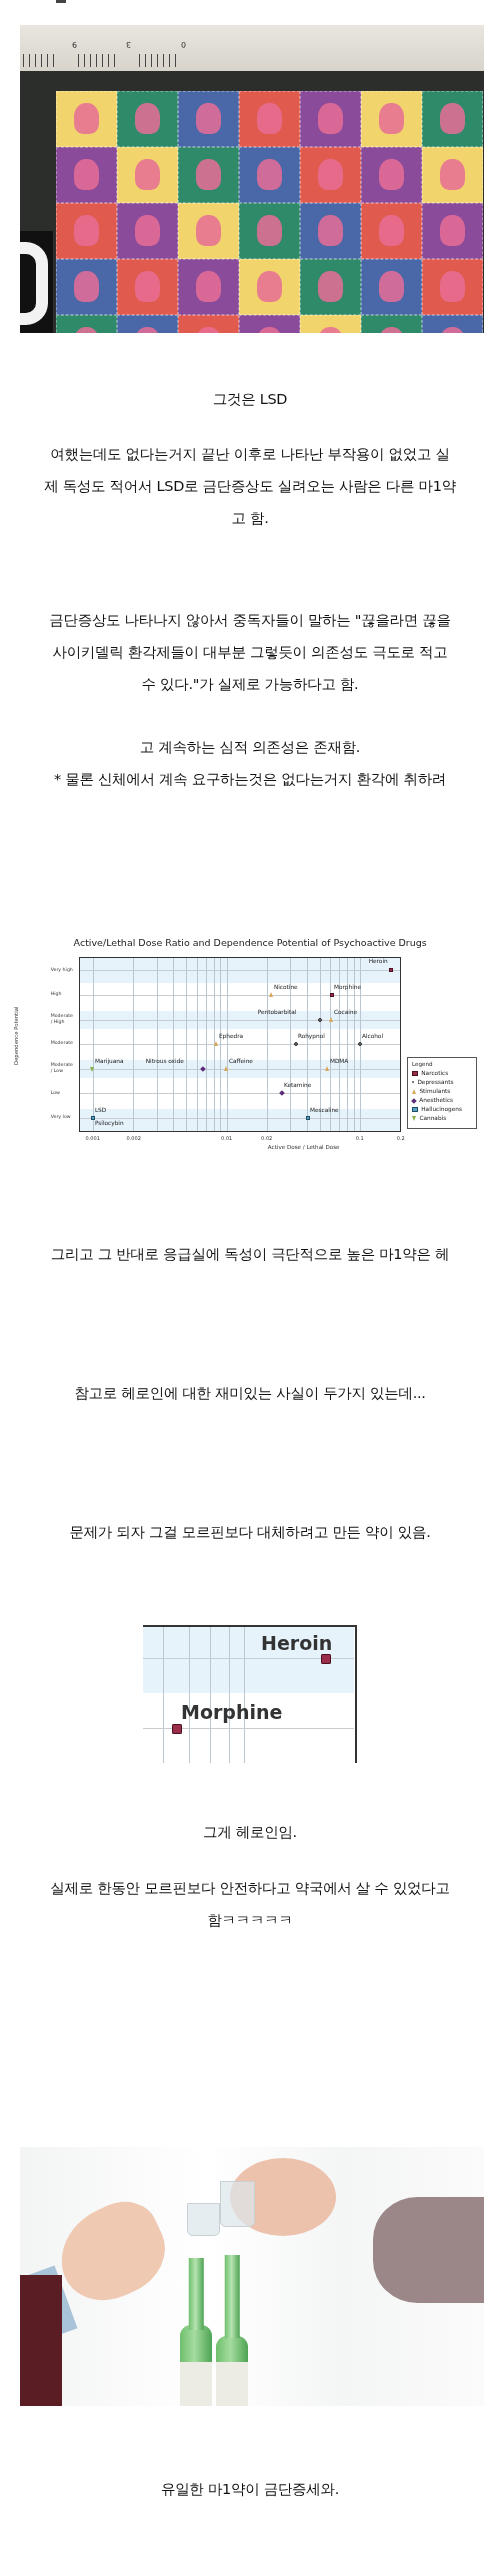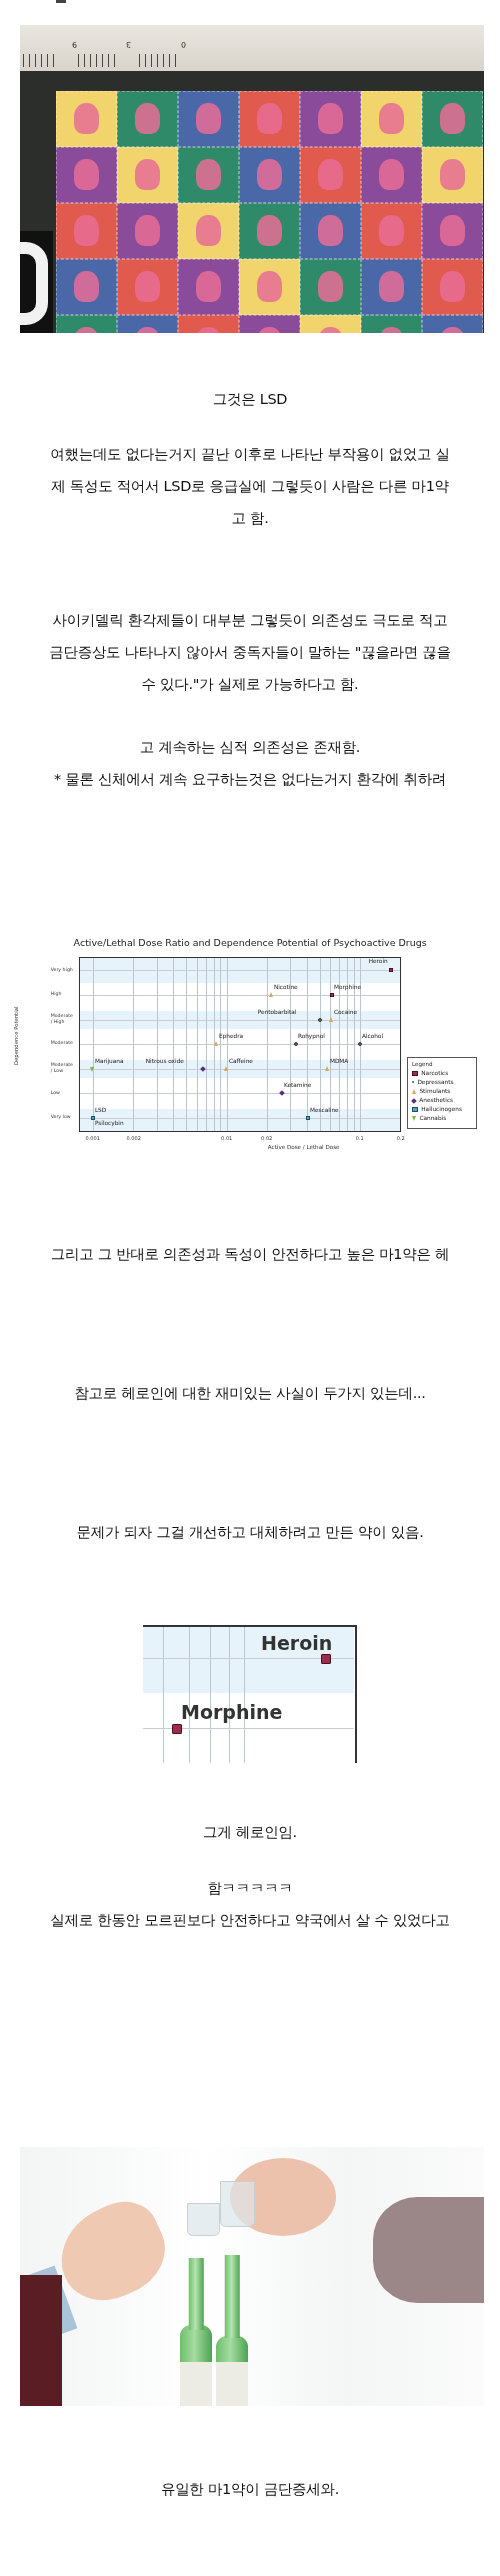--- a/index.html
+++ b/index.html
@@ -136,27 +136,27 @@
       <div class="cell" style="background: rgb(74, 104, 168);"></div>
     </div>
 </div>
 
 <div class="txt" style="top:383px">
   <span class="ln">그것은 LSD</span>
 </div>
 
 <div class="txt" style="top:438px">
   <span class="ln">여했는데도 없다는거지 끝난 이후로 나타난 부작용이 없었고 실</span>
-  <span class="ln">제 독성도 적어서 LSD로 응급실에 그렇듯이 사람은 다른 마1약</span>
+  <span class="ln">제 독성도 적어서 LSD로 금단증상도 실려오는 사람은 다른 마1약</span>
   <span class="ln">고 함.</span>
 </div>
 
 <div class="txt" style="top:604px">
+  <span class="ln">금단증상도 나타나지 않아서 중독자들이 말하는 "끊을라면 끊을</span>
   <span class="ln">사이키델릭 환각제들이 대부분 그렇듯이 의존성도 극도로 적고</span>
-  <span class="ln">금단증상도 나타나지 않아서 중독자들이 말하는 "끊을라면 끊을</span>
   <span class="ln">수 있다."가 실제로 가능하다고 함.</span>
 </div>
 
 <div class="txt" style="top:731px">
   <span class="ln">고 계속하는 심적 의존성은 존재함.</span>
   <span class="ln">* 물론 신체에서 계속 요구하는것은 없다는거지 환각에 취하려</span>
 </div>
 
 <div class="abs chart">
   <div class="chart-title">Active/Lethal Dose Ratio and Dependence Potential of Psychoactive Drugs</div>
@@ -316,29 +316,29 @@
         </div>
         <div class="li">
           <span class="mk cannabis"></span>
           <span>Cannabis</span>
         </div>
       </div>
   </div>
 </div>
 
 <div class="txt" style="top:1238px">
-  <span class="ln">그리고 그 반대로 의존성과 독성이 안전하다고 높은 마1약은 헤</span>
+  <span class="ln">그리고 그 반대로 응급실에 독성이 극단적으로 높은 마1약은 헤</span>
 </div>
 
 <div class="txt" style="top:1377px">
   <span class="ln">참고로 헤로인에 대한 재미있는 사실이 두가지 있는데...</span>
 </div>
 
 <div class="txt" style="top:1516px">
-  <span class="ln">문제가 되자 그걸 개선하고 대체하려고 만든 약이 있음.</span>
+  <span class="ln">문제가 되자 그걸 모르핀보다 대체하려고 만든 약이 있음.</span>
 </div>
 
 <div class="abs crop">
   <div class="cband"></div>
   <div class="cv" style="left:20px"></div>
   <div class="cv" style="left:46px"></div>
   <div class="cv" style="left:67px"></div>
   <div class="cv" style="left:86px"></div>
   <div class="cv" style="left:101px"></div>
   <div class="ch" style="top:33px"></div>
@@ -349,22 +349,22 @@
   <div class="clbl" style="left:118px; top:6.7px">Heroin</div>
   <div class="csq" style="left:29px; top:99px"></div>
   <div class="clbl" style="left:38px; top:76px">Morphine</div>
 </div>
 
 <div class="txt" style="top:1816px">
   <span class="ln">그게 헤로인임.</span>
 </div>
 
 <div class="txt" style="top:1872px">
+  <span class="ln">실제로 한동안 모르핀보다 안전하다고 약국에서 살 수 있었다고</span>
   <span class="ln">함ㅋㅋㅋㅋㅋ</span>
-  <span class="ln">실제로 한동안 모르핀보다 안전하다고 약국에서 살 수 있었다고</span>
 </div>
 
 <div class="abs photo">
   <div class="sleeve-r"></div>
   <div class="hand-r"></div>
   <div class="glass" style="left:200px; top:34px; width:33px; height:44px;"></div>
   <div class="glass" style="left:167px; top:56px; width:31px; height:31px;"></div>
   <div class="cuff-l"></div>
   <div class="sleeve-l"></div>
   <div class="hand-l"></div>

